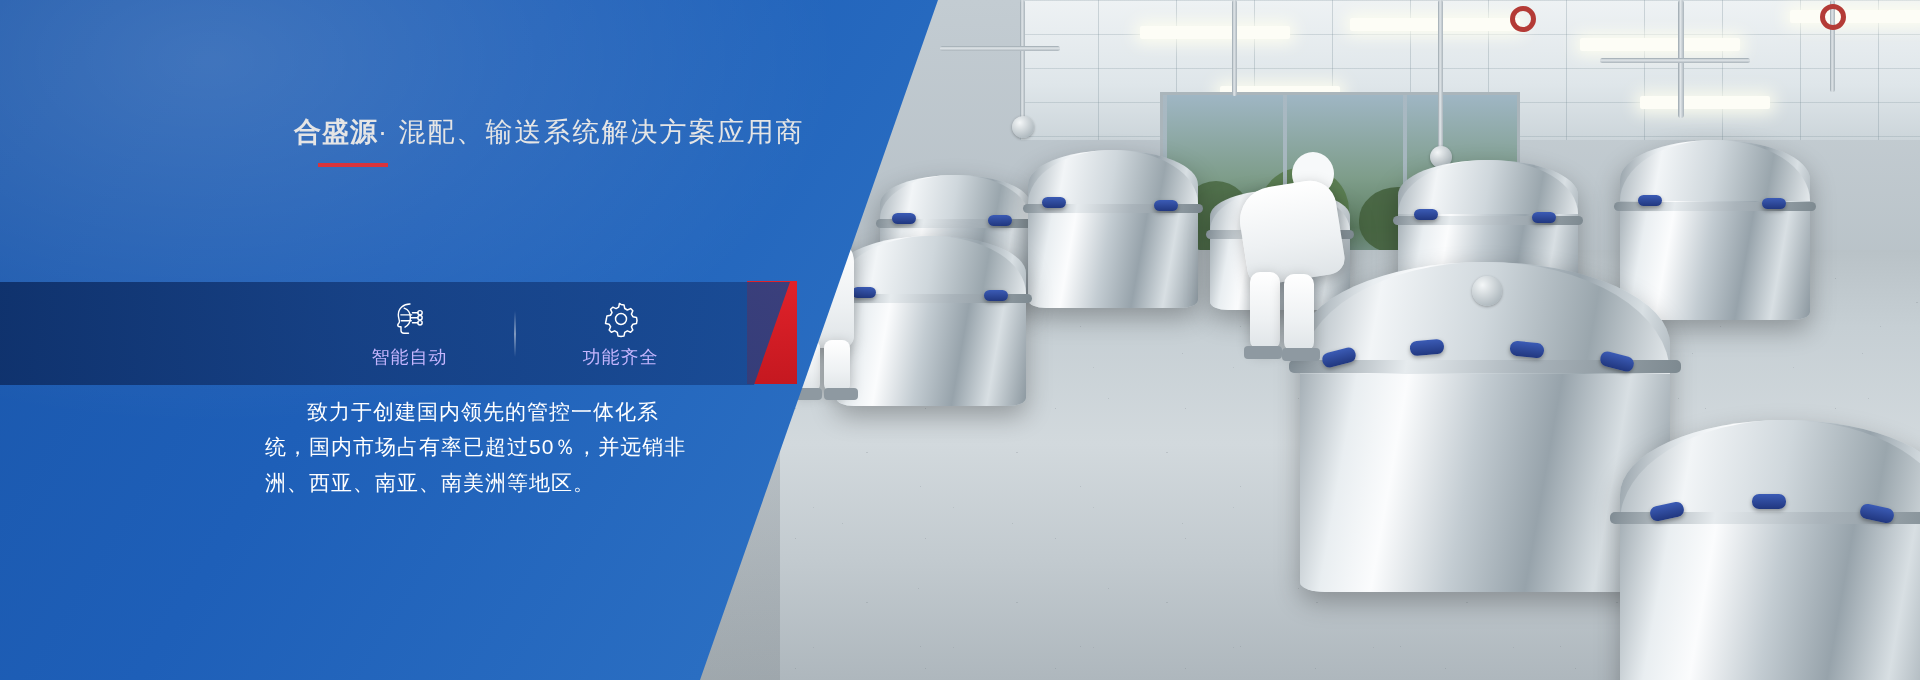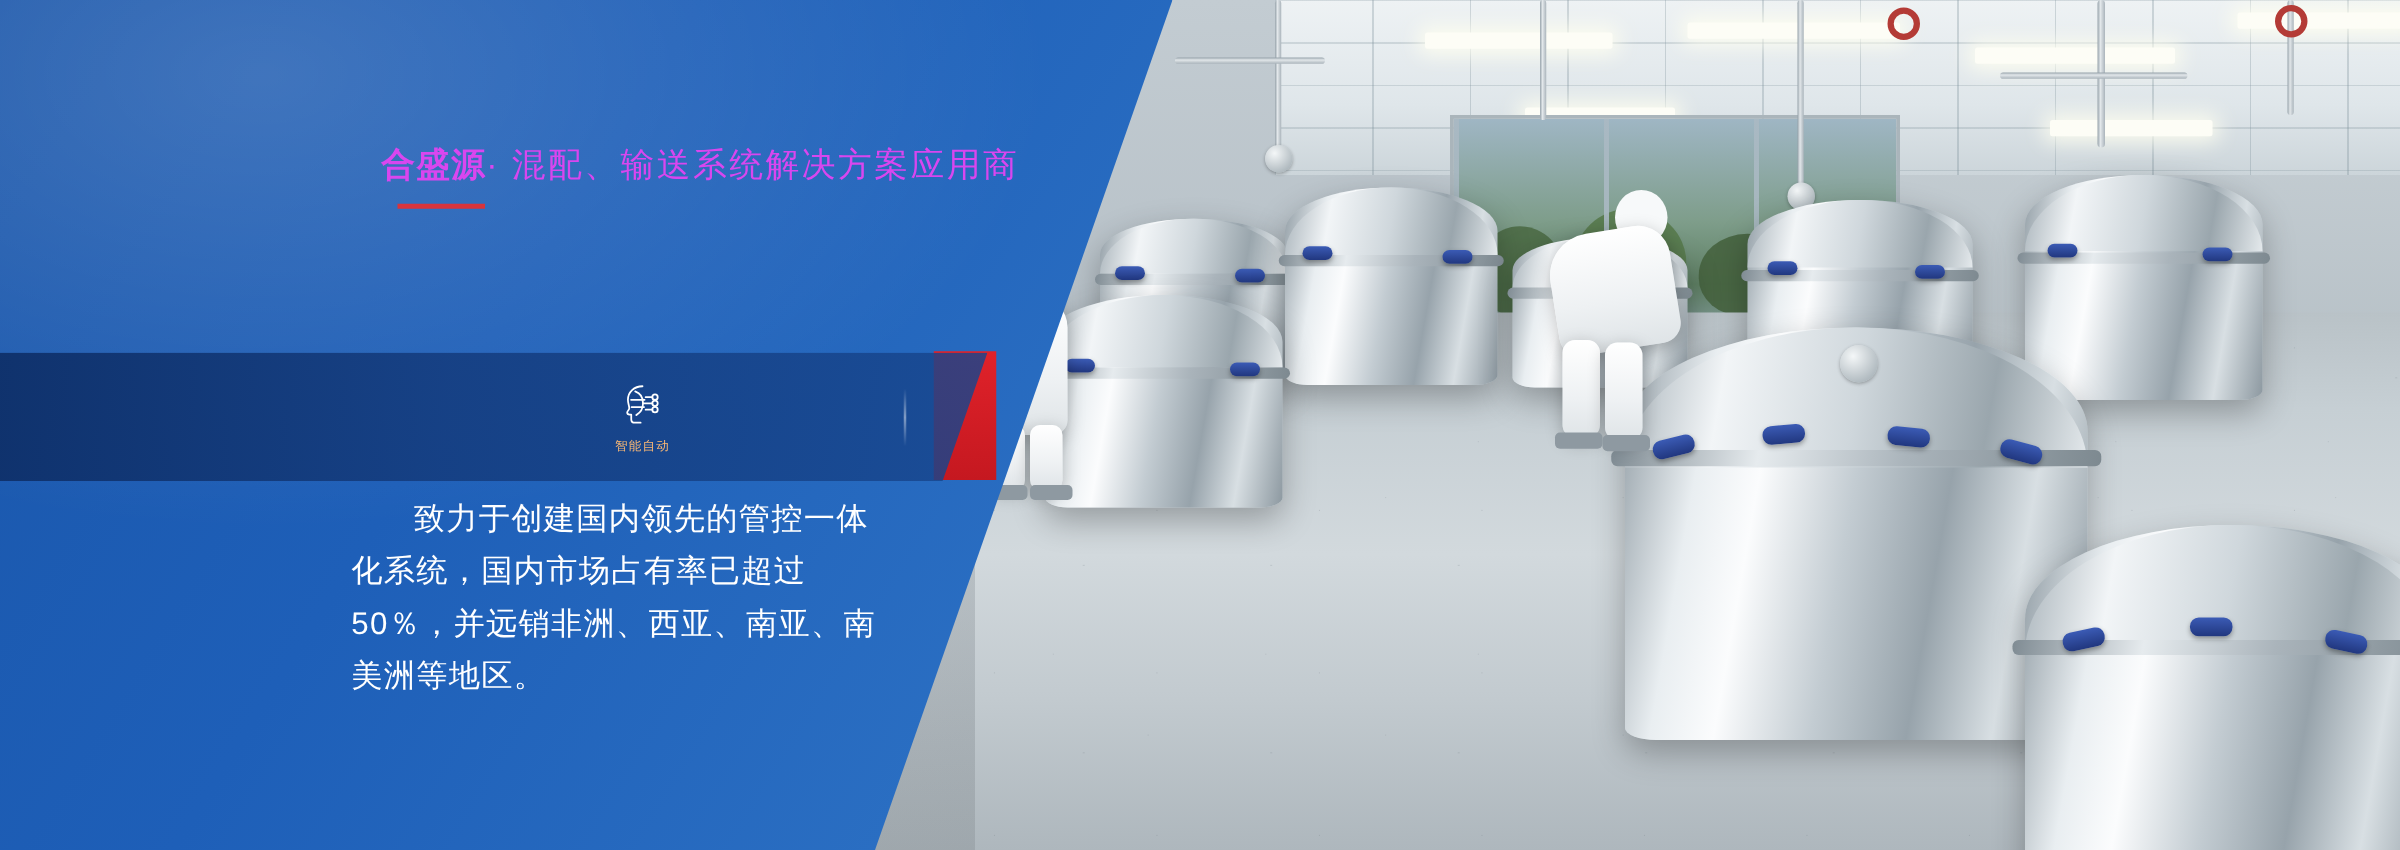--- a/index.html
+++ b/index.html
@@ -91,44 +91,44 @@
     -webkit-clip-path:polygon(0 0, 938px 0, 700px 680px, 0 680px);
     clip-path:polygon(0 0, 938px 0, 700px 680px, 0 680px); }
 
   
   .red-block { position:absolute; z-index:4; left:747px; top:281px; width:50px; height:103px;
     background:linear-gradient(180deg,#e0222a,#c51820); }
 
   
   .content { position:absolute; z-index:6; left:0; top:0; width:938px; height:680px; }
 
-  .subtitle { position:absolute; left:305px; top:119px; font-size:27px; color:#d946ef;
+  .subtitle { position:absolute; left:294px; top:119px; font-size:27px; color:#e5e5e5;
     letter-spacing:2px; white-space:nowrap; line-height:1; }
   .subtitle .brand { font-weight:bold; letter-spacing:1px; }
 
   .divider { position:absolute; left:318px; top:163px; width:70px; height:4px; background:#d8343c; }
 
   .headline { position:absolute; left:300px; top:185px; font-size:62px; font-weight:bold;
     color:#ffffff; letter-spacing:6px; white-space:nowrap; line-height:1.2;
     text-shadow:0 3px 10px rgba(0,20,60,.35); }
 
   
   .feature-band { position:absolute; z-index:5; left:0; top:282px; width:790px; height:103px;
     background:linear-gradient(96deg, rgba(14,47,104,.93) 0%, rgba(20,60,126,.88) 45%, rgba(23,70,142,.82) 100%);
     -webkit-clip-path:polygon(0 0, 790px 0, 754px 103px, 0 103px);
     clip-path:polygon(0 0, 790px 0, 754px 103px, 0 103px); }
 
   .features { position:absolute; z-index:7; left:305px; top:282px; width:420px; height:103px;
     display:flex; align-items:center; }
   .feature { flex:1; display:flex; flex-direction:column; align-items:center; justify-content:center; gap:6px; }
   .feature .ico { width:40px; height:40px; display:block; }
-  .feature .lbl { font-size:10px; color:#fdba74; letter-spacing:1px; white-space:nowrap; }
+  .feature .lbl { font-size:18px; color:#c4b5fd; letter-spacing:1px; white-space:nowrap; }
   .fsep { width:1px; height:46px; background:linear-gradient(180deg,rgba(255,255,255,0),rgba(255,255,255,.45),rgba(255,255,255,0)); }
 
-  .paragraph { position:absolute; left:281px; top:394px; width:430px; font-size:25px;
+  .paragraph { position:absolute; left:265px; top:394px; width:430px; font-size:21px;
     color:#ffffff; line-height:1.68; letter-spacing:1px; text-indent:2em; }
 </style>
 </head>
 <body>
 
 <div id="banner">
 
   <div class="photo">
     <div class="photo-bg"></div>
 
@@ -270,18 +270,27 @@
           </svg>
         </span>
         <span class="lbl">智能自动</span>
       </div>
 
       <div class="fsep"></div>
 
 
       <div class="fsep"></div>
 
+      <div class="feature">
+        <span class="ico">
+          <svg viewBox="0 0 48 48" width="40" height="40" fill="none" stroke="#ffffff" stroke-width="1.8" stroke-linecap="round" stroke-linejoin="round">
+            <path d="M24 6.5l3.6.6.9 4.3 3.1 1.8 4-1.7 2.6 2.6-1.7 4 1.8 3.1 4.3.9.6 3.6-.6 3.6-4.3.9-1.8 3.1 1.7 4-2.6 2.6-4-1.7-3.1 1.8-.9 4.3-3.6.6-3.6-.6-.9-4.3-3.1-1.8-4 1.7-2.6-2.6 1.7-4-1.8-3.1-4.3-.9L6.5 24l.6-3.6 4.3-.9 1.8-3.1-1.7-4 2.6-2.6 4 1.7 3.1-1.8.9-4.3z"></path>
+            <circle cx="24" cy="24" r="6.6"></circle>
+          </svg>
+        </span>
+        <span class="lbl">功能齐全</span>
+      </div>
 
     </div>
 
     <p class="paragraph">致力于创建国内领先的管控一体化系统，国内市场占有率已超过50％，并远销非洲、西亚、南亚、南美洲等地区。</p>
   </div>
 </div>
 
 </body></html>

